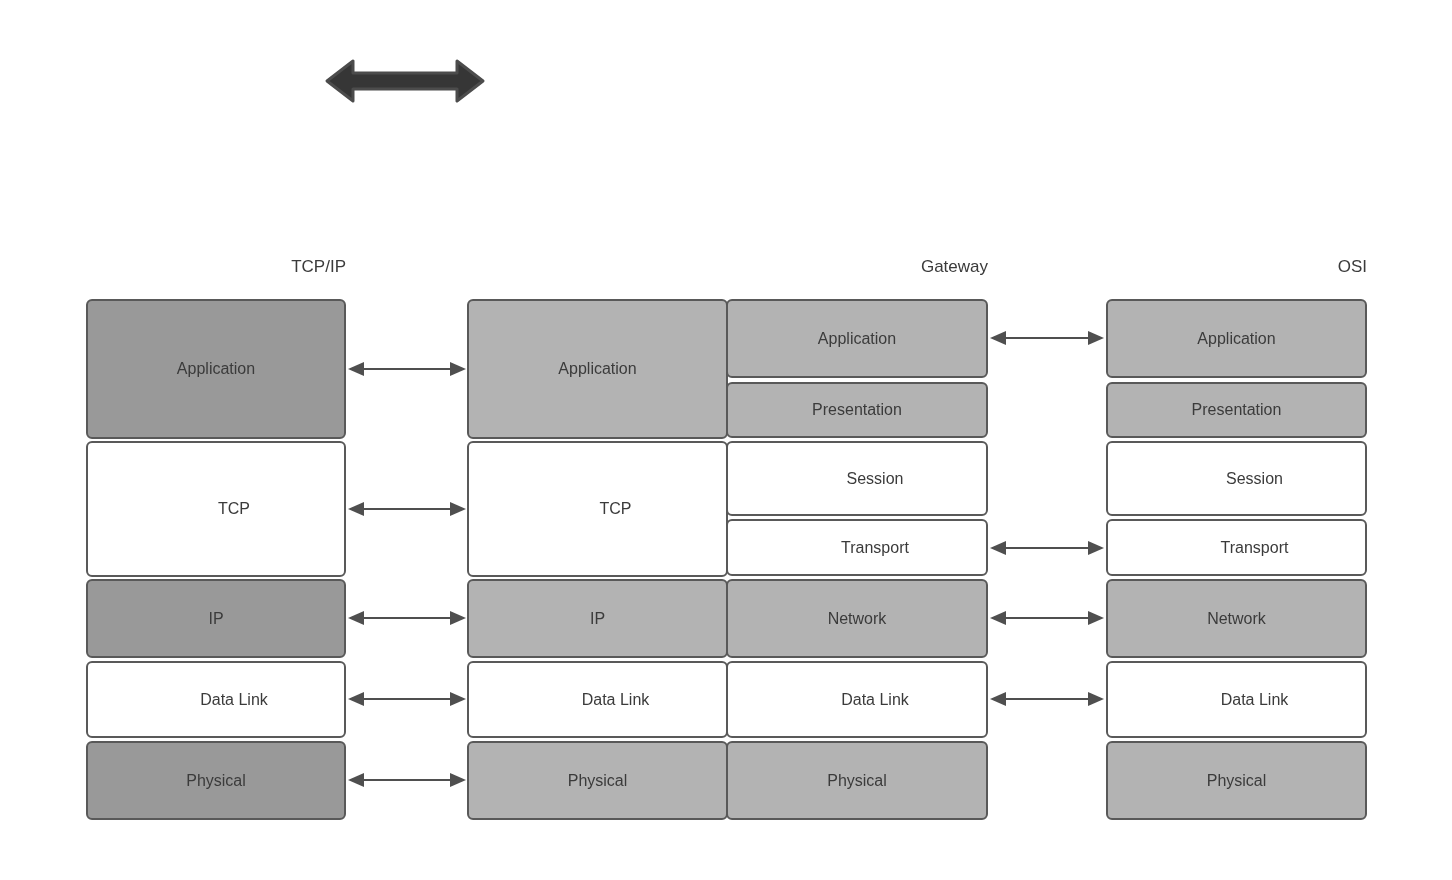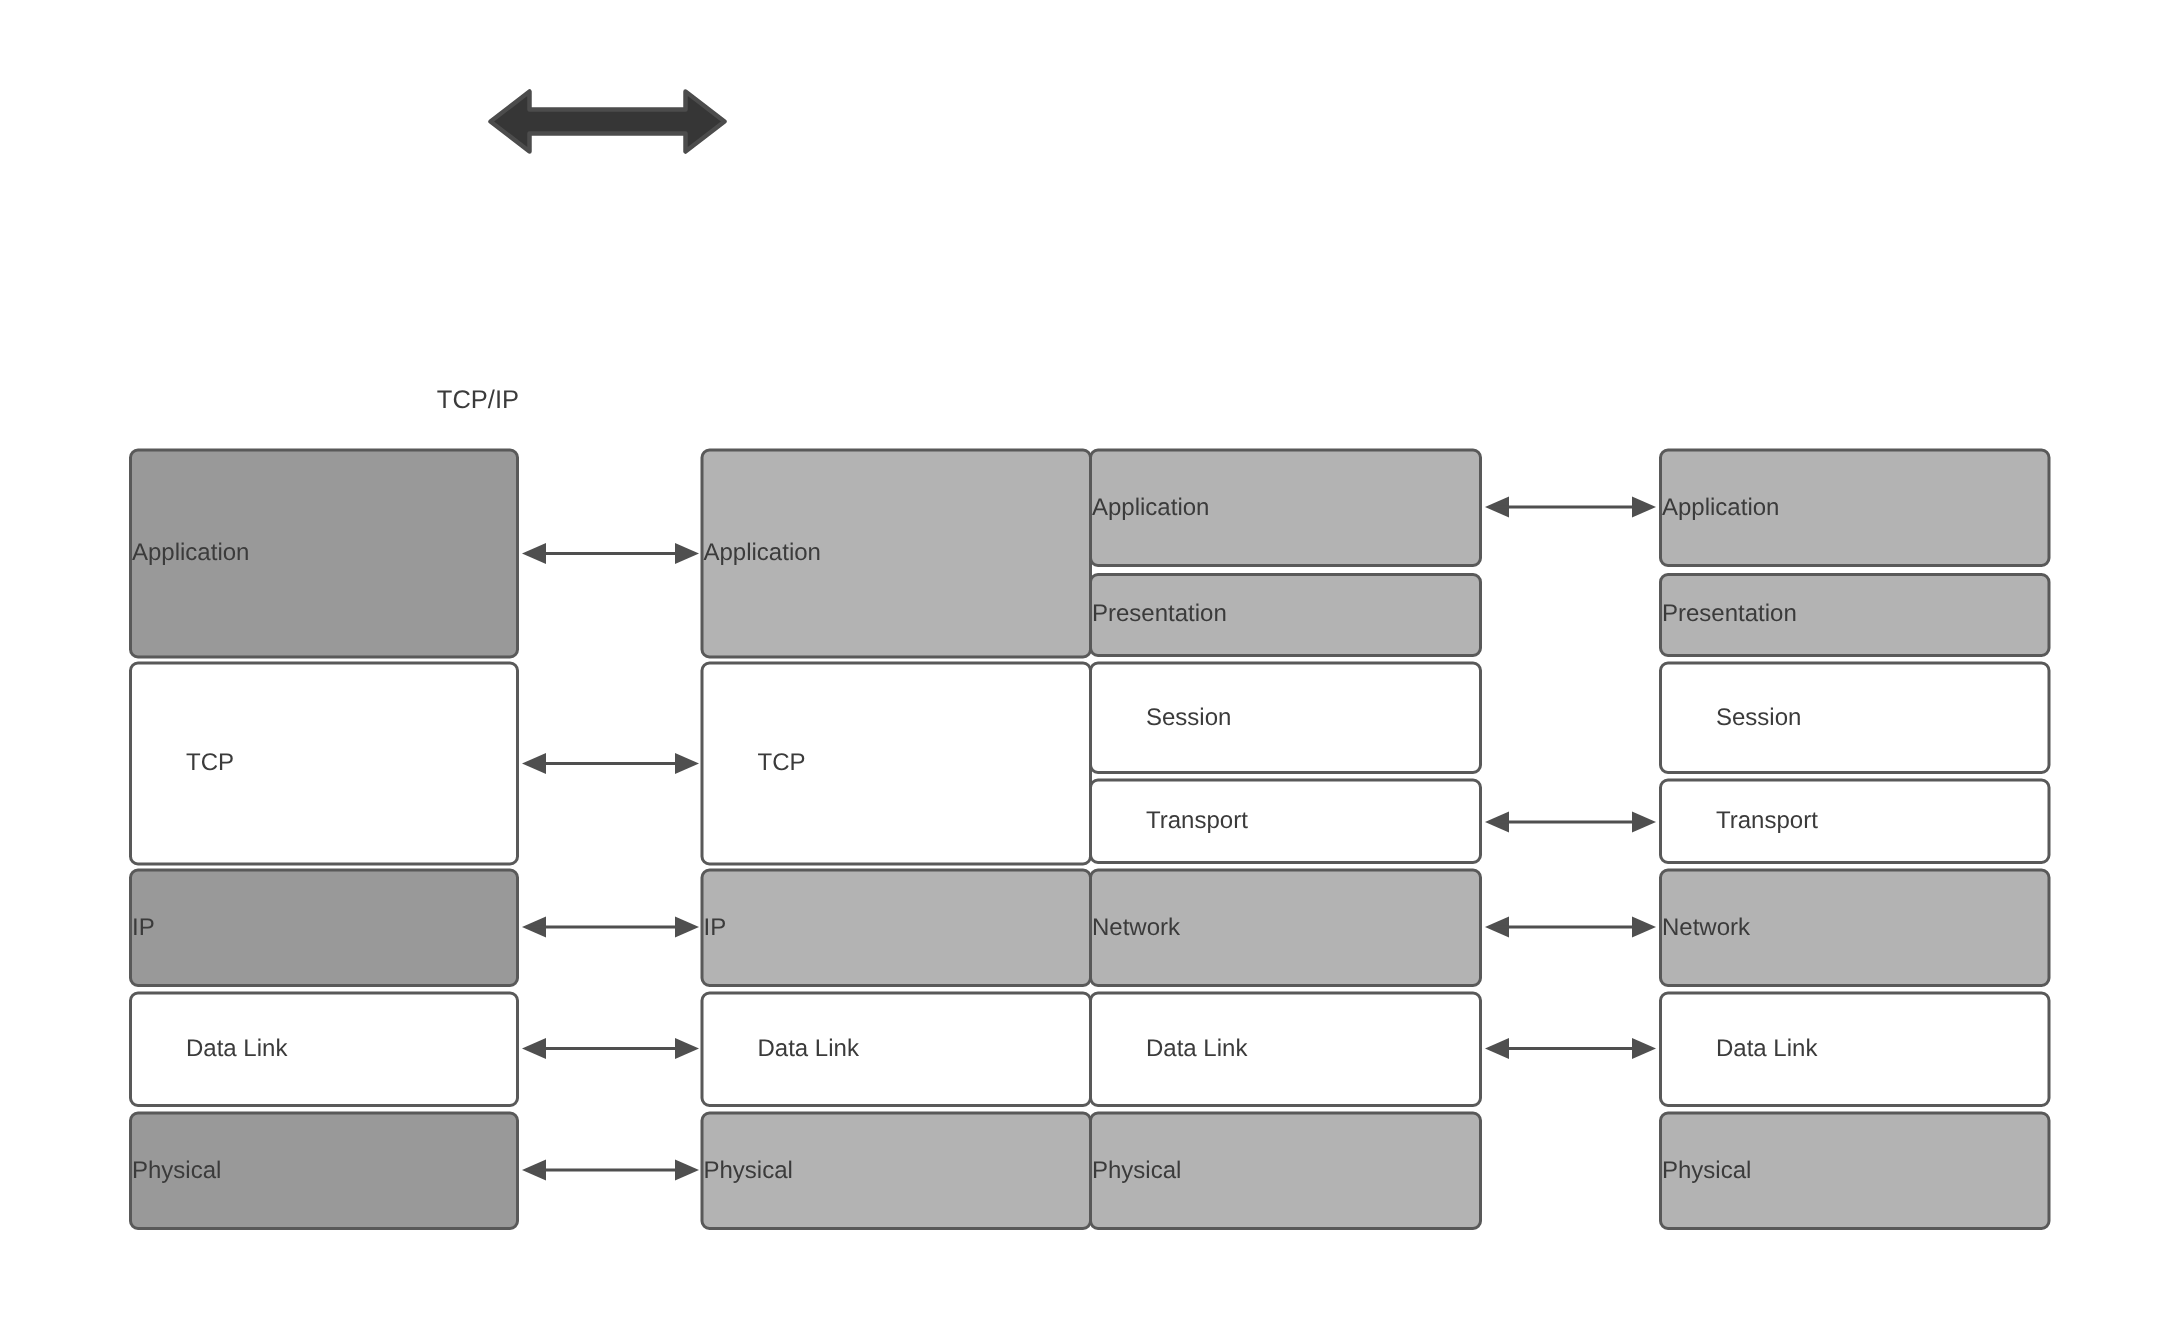--- a/index.html
+++ b/index.html
@@ -18,20 +18,21 @@
     color:#3b3b3b;
     line-height:20px;
   }
   .box {
     position:absolute;
     box-sizing:border-box;
     border:2px solid #595959;
     border-radius:6px;
     display:flex;
     align-items:center;
+    justify-content:center;
     font-size:16px;
     color:#3b3b3b;
   }
   .fill-a { background:#999999; }   
   .fill-b { background:#b3b3b3; }   
   .fill-w { background:#ffffff;padding-left:36px; }
   .h-arrow {
     position:absolute;
     height:14px;
   }
@@ -64,20 +65,22 @@
 </head>
 <body>
 
 <div class="canvas">
 
   <svg class="thick-arrow" width="164" height="48" viewBox="0 0 164 48">
     <polygon points="4,23 30,3 30,15 134,15 134,3 160,23 134,43 134,31 30,31 30,43" fill="#363636" stroke="#4c4c4c" stroke-width="3" stroke-linejoin="round"></polygon>
   </svg>
 
   <div class="col-header" style="left:86px;top:257px;width:260px">TCP/IP</div>
+  <div class="col-header" style="left:467px;top:257px;width:521px">Gateway</div>
+  <div class="col-header" style="left:1106px;top:257px;width:261px">OSI</div>
 
   <div class="box fill-a" style="left:86px;top:299px;width:260px;height:140px">
     <span>Application</span>
   </div>
   <div class="box fill-w" style="left:86px;top:441px;width:260px;height:136px">
     <span>TCP</span>
   </div>
   <div class="box fill-a" style="left:86px;top:579px;width:260px;height:79px">
     <span>IP</span>
   </div>

